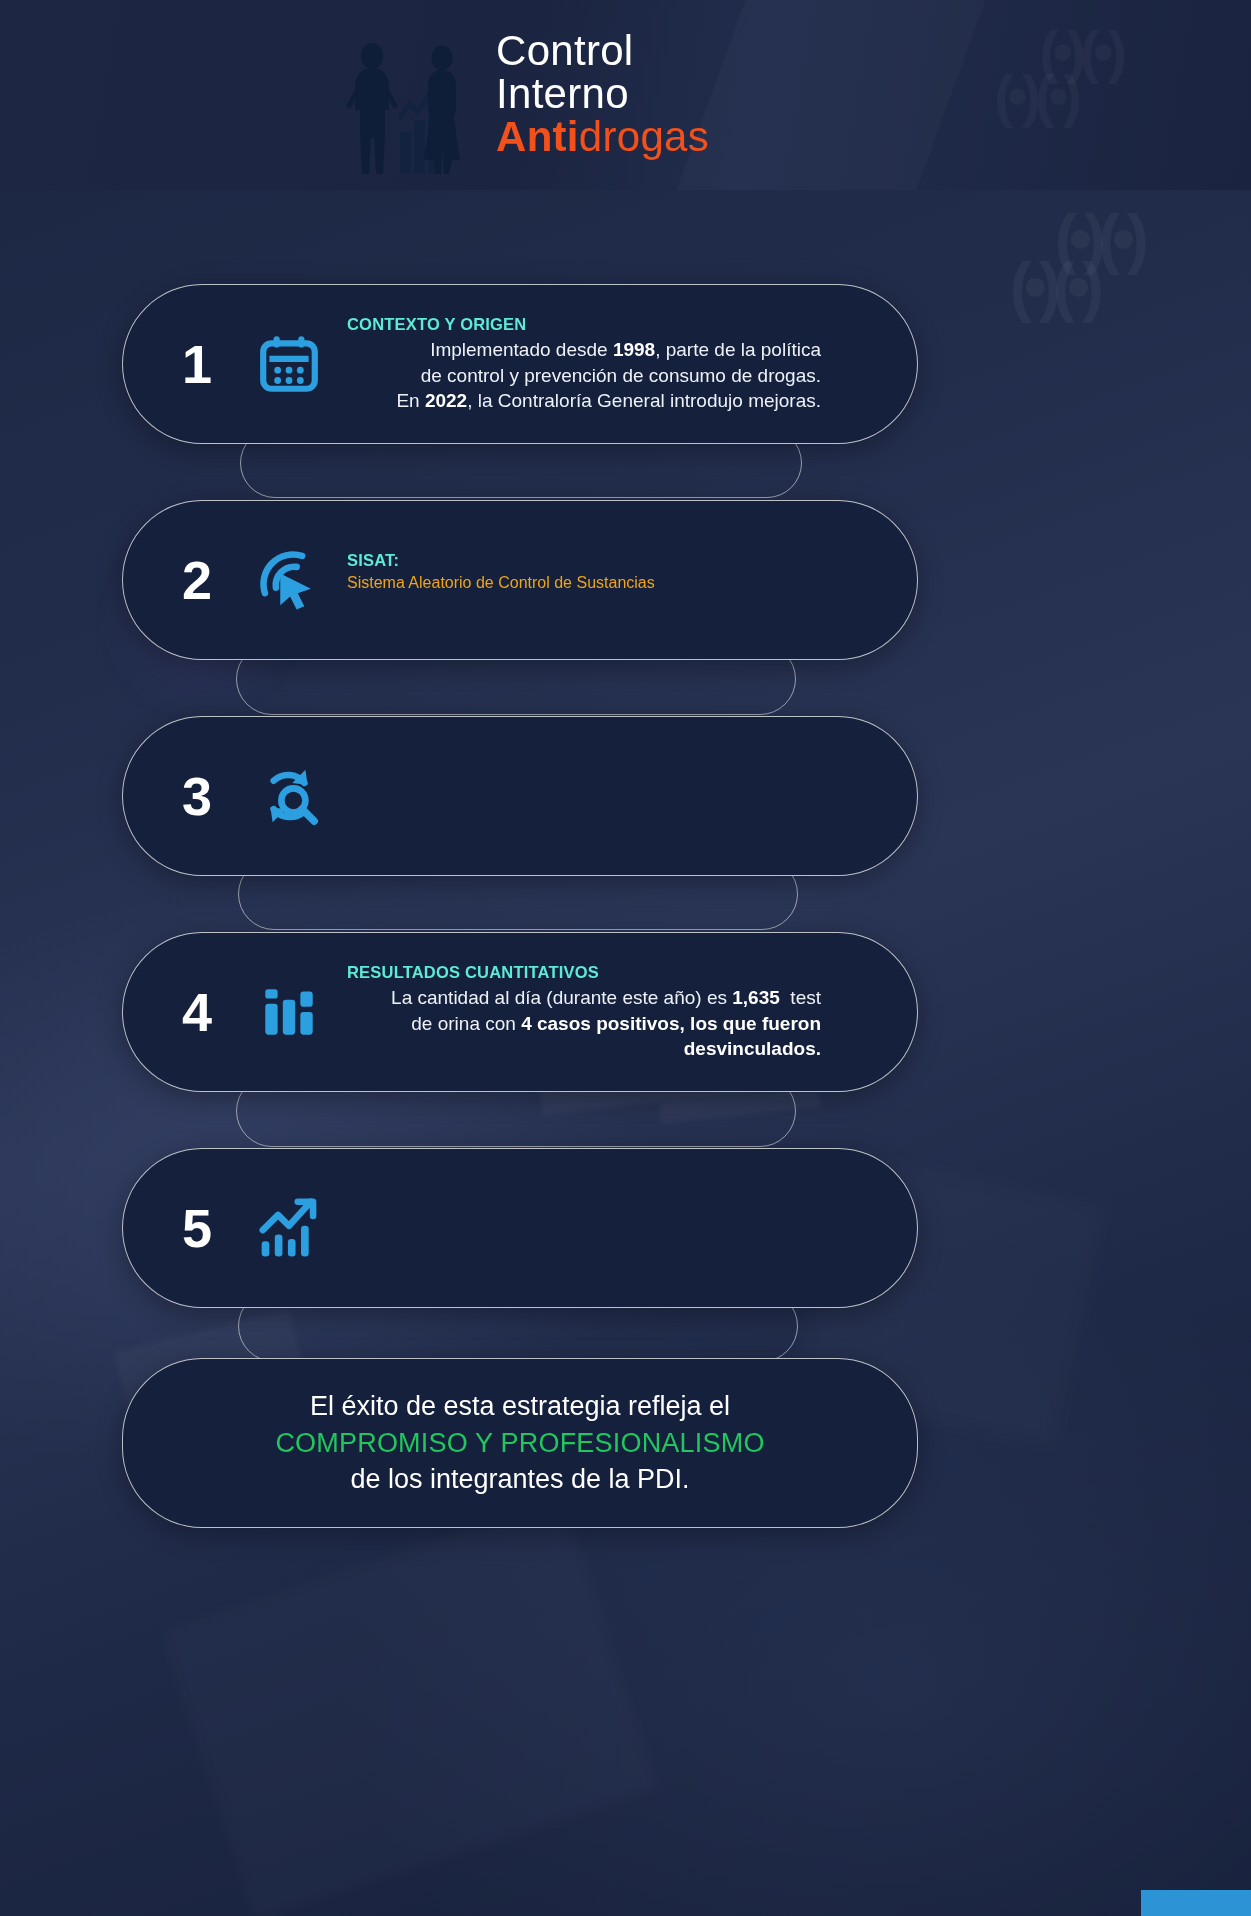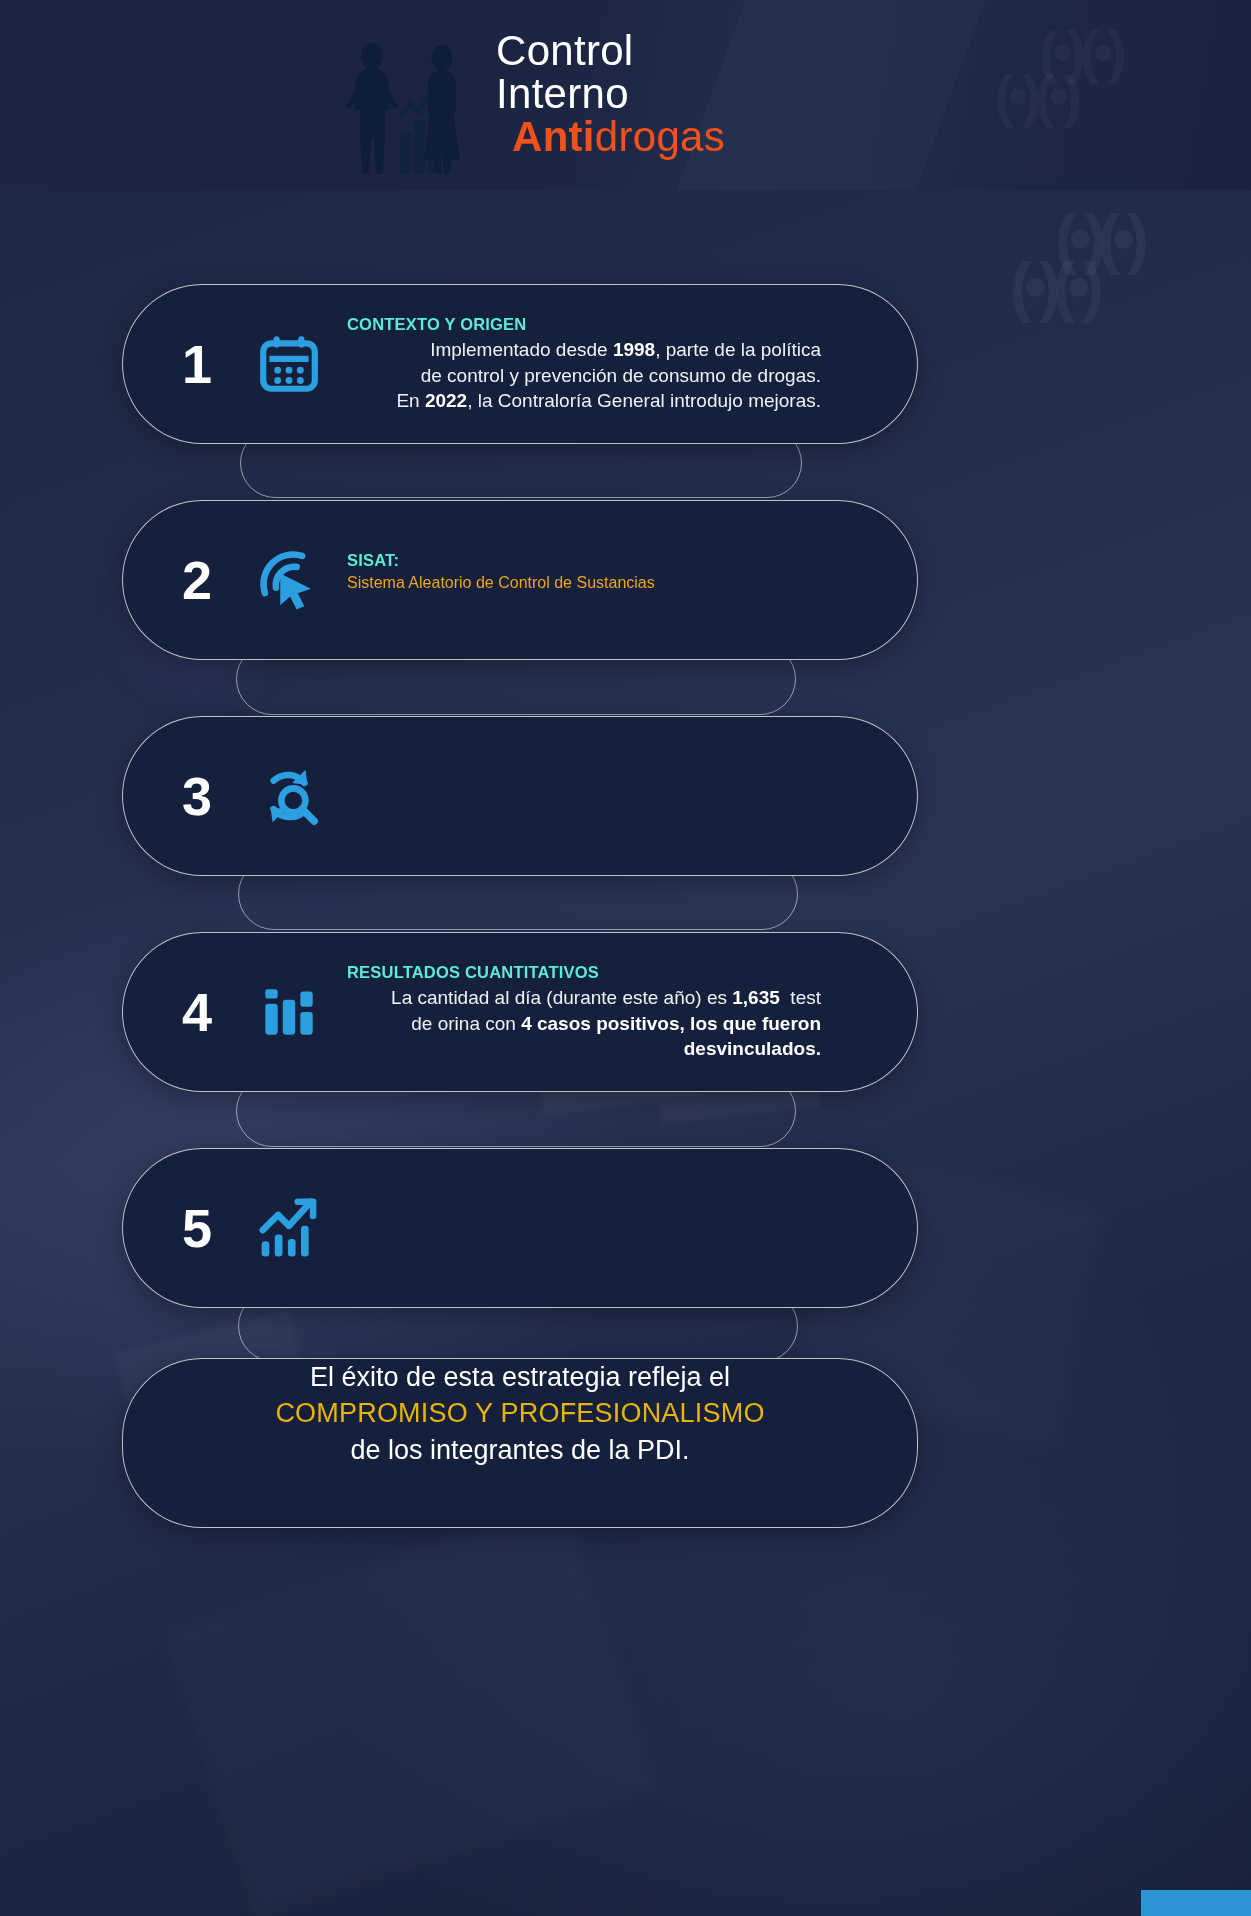--- a/index.html
+++ b/index.html
@@ -89,21 +89,21 @@
     line-height: 1.02;
   }
   .t-line1, .t-line2 {
     font-size: 42px;
     color: #ffffff;
     font-weight: 400;
     letter-spacing: 0.3px;
     display: block;
   }
   .t-line3 { font-size: 42px; display: block; letter-spacing: 0.3px; }
-  .t-bold { color: #f2511b; font-weight: 700; margin-left: 16px; }
+  .t-bold { color: #f2511b; font-weight: 700; }
   .t-reg  { color: #f2511b; font-weight: 400; text-align: right; }
 
   
   .connector {
     position: absolute;
     border: 1.6px solid rgba(255,255,255,0.55);
     border-radius: 48px;
     background: transparent;
   }
 
@@ -164,26 +164,27 @@
   .card-text b { font-weight: 700; color: #ffffff; }
 
   
   #conclusion {
     position: absolute;
     border-radius: 80px;
     background: #14203c;
     border: 1.6px solid rgba(255,255,255,0.72);
     box-shadow: 0 6px 26px rgba(0,0,0,0.30);
     display: flex;
+    align-items: center;
     justify-content: center;
     text-align: center;
   }
   #conclusion .c-inner { line-height: 1.35; }
   .c-l1, .c-l3 { color: #ffffff; font-size: 27px; font-weight: 400; display: block; }
-  .c-l2 { color: #eab308; font-size: 27px; font-weight: 400; display: block; letter-spacing: 0.2px; }
+  .c-l2 { color: #22c55e; font-size: 27px; font-weight: 400; display: block; letter-spacing: 0.2px; }
 
   
   #bottom-accent {
     position: absolute;
     right: 0; bottom: 0;
     width: 110px; height: 26px;
     background: #2c93d5;
   }
 </style>
 </head>

